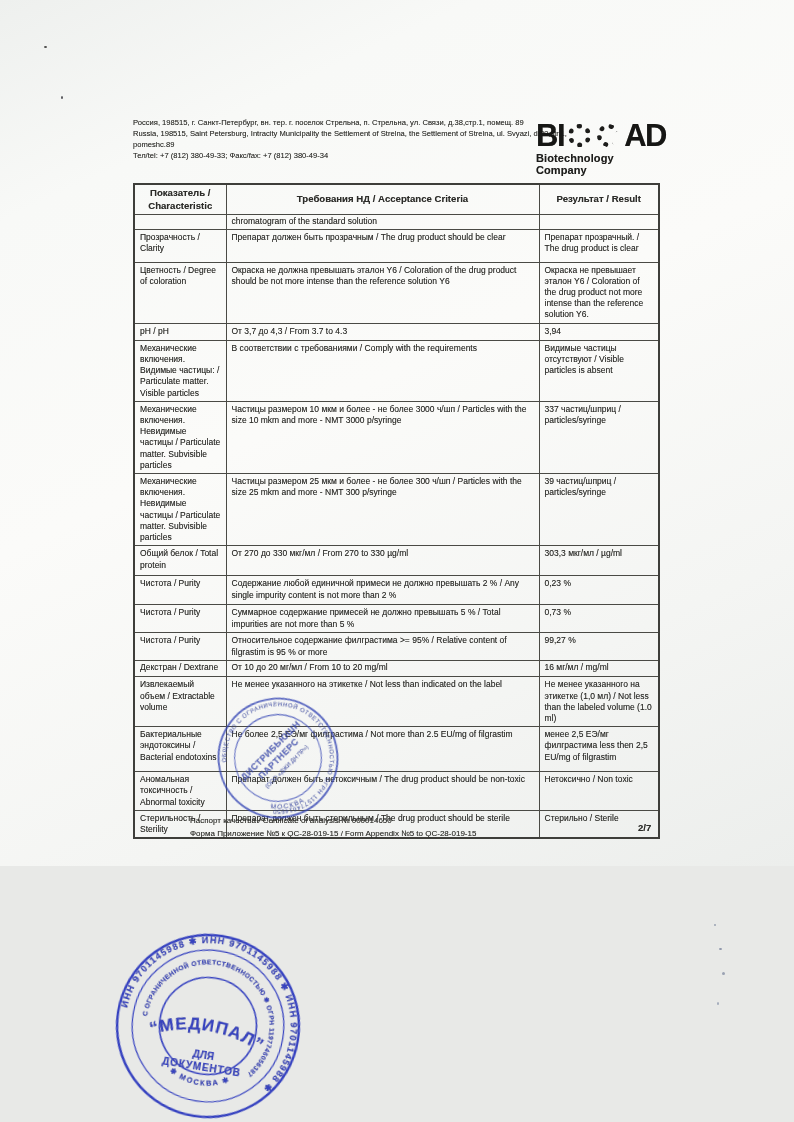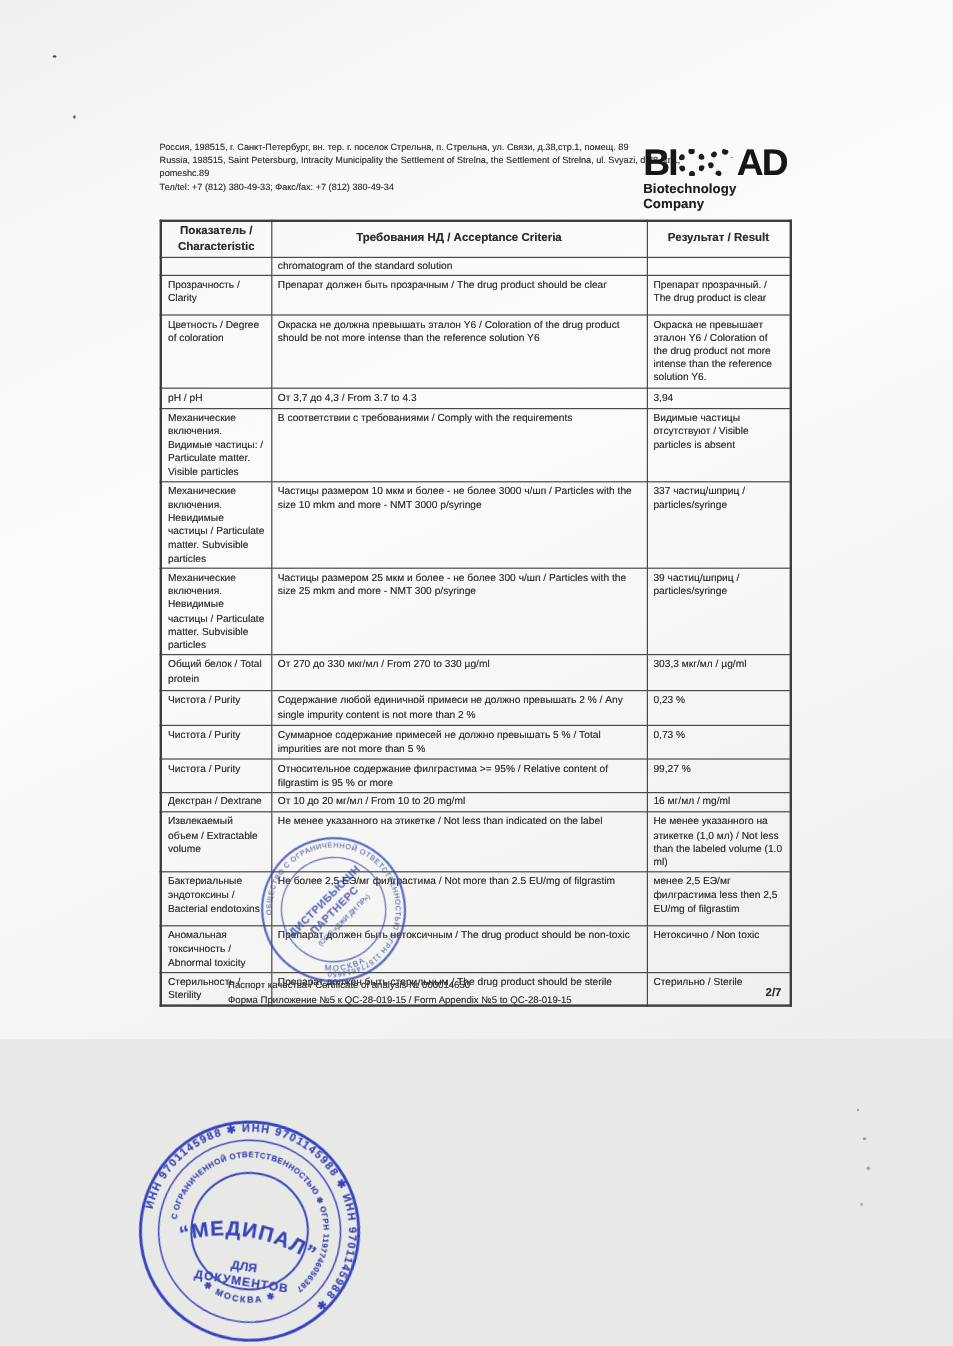--- a/index.html
+++ b/index.html
@@ -15,21 +15,21 @@
     color:#2c2c29;
     text-shadow:0 0 .5px rgba(45,45,42,.5);
   }
   
   .addr{
     position:absolute;left:133px;top:117px;width:400px;
     font-size:7.6px;line-height:1.45;color:#33332f;
   }
   .addr div{white-space:nowrap;}
   .logo{position:absolute;left:536px;top:121px;width:130px;}
-  .logo-row{display:flex;align-items:center;height:28px;}
+  .logo-row{display:flex;align-items:center;height:28px;justify-content:space-between;}
   .logo-txt{font-size:31px;font-weight:900;letter-spacing:-1.5px;color:#161614;line-height:1;}
   .ring{display:inline-block;width:13px;height:13px;border:5px dotted #1d1d1b;border-radius:50%;margin:0 1px;}
   .ring-c{border-right-color:transparent;transform:rotate(18deg);}
   .logo-sub{font-size:11px;font-weight:700;color:#1d1d1b;margin-top:3px;letter-spacing:.1px;}
   
   table.qc{
     position:absolute;left:133px;top:183px;width:525px;
     border-collapse:collapse;table-layout:fixed;
     border:2px solid #3e3e3a;
   }

